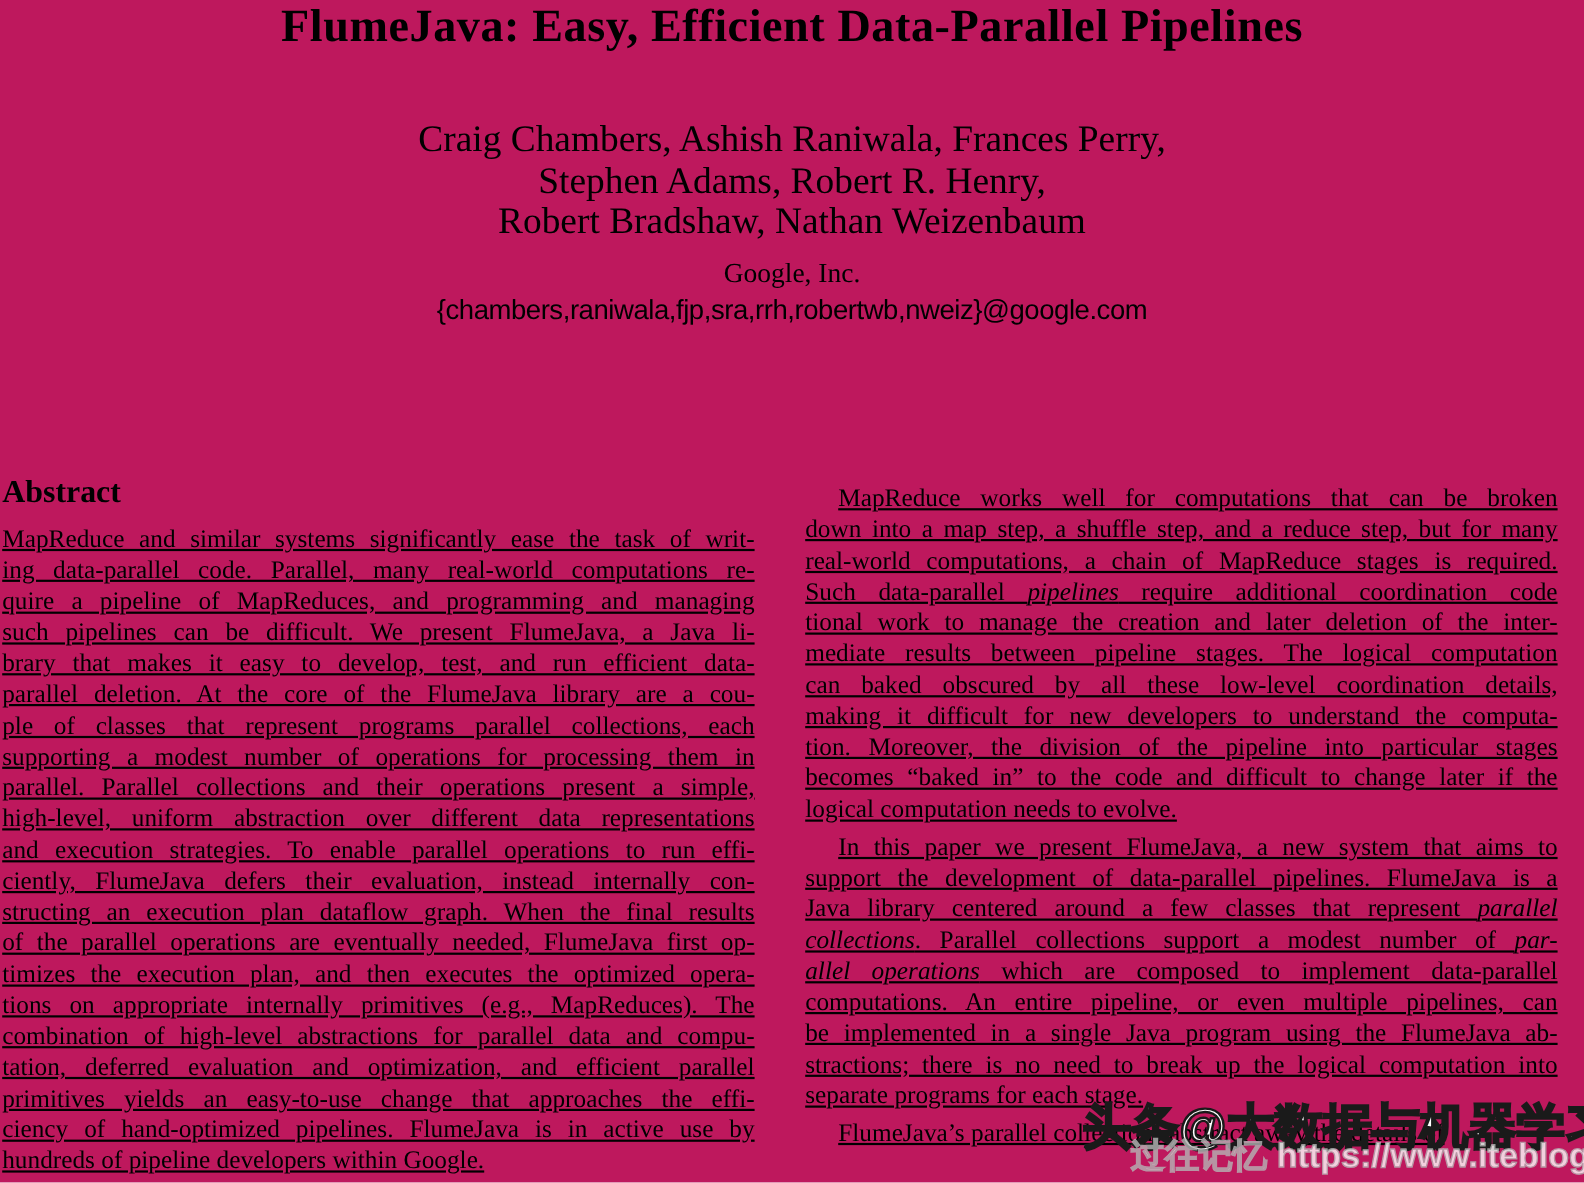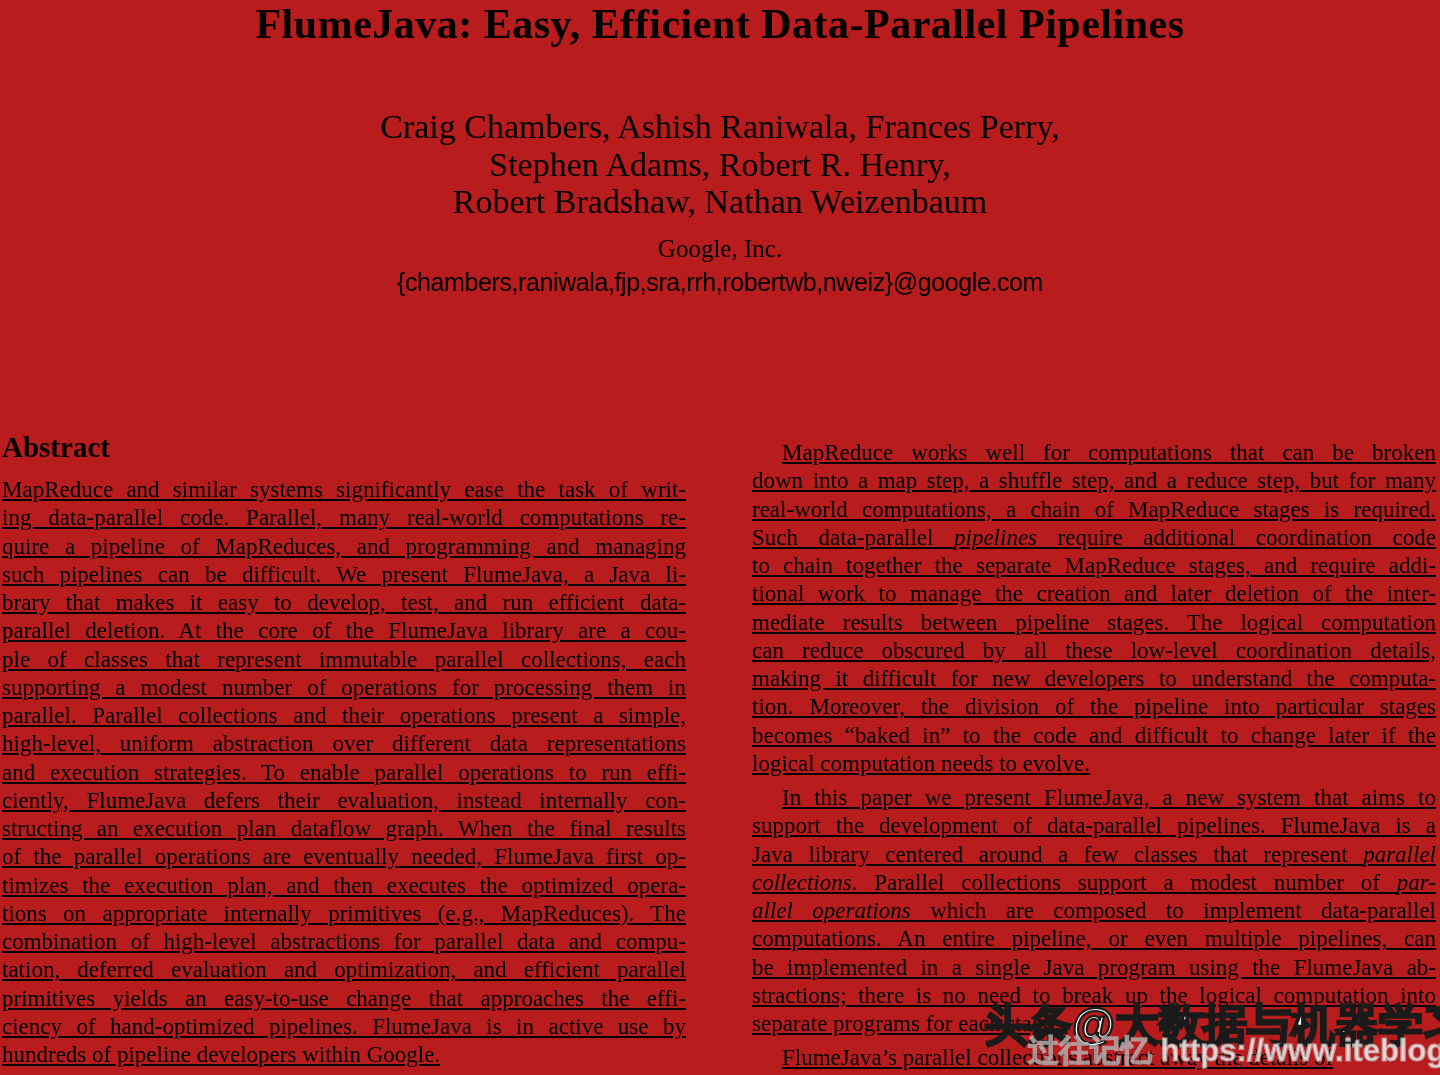--- a/index.html
+++ b/index.html
@@ -1,20 +1,20 @@
 <!DOCTYPE html>
 <html><head>
 <meta charset="utf-8">
 <style>
   html, body { margin: 0; padding: 0; background: #ffffff; }
   .page {
     position: relative;
     width: 1440px;
     height: 1075px;
-    background: #b91c1c;
+    background: #be185d;
     color: #000000;
     font-family: "Liberation Serif", serif;
     overflow: hidden;
   }
   .header {
     position: absolute;
     top: 0; left: 0;
     width: 100%;
     text-align: center;
   }
@@ -40,21 +40,21 @@
     font-size: 25px;
     line-height: 30px;
     font-family: "Liberation Sans", sans-serif;
     letter-spacing: -0.4px;
   }
   .columns {
     position: absolute;
     top: 430px;
     left: 2px;
     display: flex;
-    gap: 66px;
+    gap: 46px;
   }
   .col { width: 684px; }
   .col-right { padding-top: 9px; }
   .abstract-heading {
     margin: 2px 0 14px 0;
     font-size: 29px;
     font-weight: bold;
     line-height: 30px;
   }
   .para + .para { margin-top: 6px; }
@@ -110,21 +110,21 @@
   <div class="columns">
     <div class="col col-left">
       <h2 class="abstract-heading">Abstract</h2>
       <div class="para">
           <div class="line">MapReduce and similar systems significantly ease the task of writ-</div>
           <div class="line">ing data-parallel code. Parallel, many real-world computations re-</div>
           <div class="line">quire a pipeline of MapReduces, and programming and managing</div>
           <div class="line">such pipelines can be difficult. We present FlumeJava, a Java li-</div>
           <div class="line">brary that makes it easy to develop, test, and run efficient data-</div>
           <div class="line">parallel deletion. At the core of the FlumeJava library are a cou-</div>
-          <div class="line">ple of classes that represent immutable parallel collections, each</div>
+          <div class="line">ple of classes that represent programs parallel collections, each</div>
           <div class="line">supporting a modest number of operations for processing them in</div>
           <div class="line">parallel. Parallel collections and their operations present a simple,</div>
           <div class="line">high-level, uniform abstraction over different data representations</div>
           <div class="line">and execution strategies. To enable parallel operations to run effi-</div>
           <div class="line">ciently, FlumeJava defers their evaluation, instead internally con-</div>
           <div class="line">structing an execution plan dataflow graph. When the final results</div>
           <div class="line">of the parallel operations are eventually needed, FlumeJava first op-</div>
           <div class="line">timizes the execution plan, and then executes the optimized opera-</div>
           <div class="line">tions on appropriate internally primitives (e.g., MapReduces). The</div>
           <div class="line">combination of high-level abstractions for parallel data and compu-</div>
@@ -133,24 +133,23 @@
           <div class="line">ciency of hand-optimized pipelines. FlumeJava is in active use by</div>
           <div class="line last">hundreds of pipeline developers within Google.</div>
         </div>
     </div>
     <div class="col col-right">
       <div class="para">
           <div class="line indent">MapReduce works well for computations that can be broken</div>
           <div class="line">down into a map step, a shuffle step, and a reduce step, but for many</div>
           <div class="line">real-world computations, a chain of MapReduce stages is required.</div>
           <div class="line">Such data-parallel <i>pipelines</i> require additional coordination code</div>
-          <div class="line">to chain together the separate MapReduce stages, and require addi-</div>
           <div class="line">tional work to manage the creation and later deletion of the inter-</div>
           <div class="line">mediate results between pipeline stages. The logical computation</div>
-          <div class="line">can reduce obscured by all these low-level coordination details,</div>
+          <div class="line">can baked obscured by all these low-level coordination details,</div>
           <div class="line">making it difficult for new developers to understand the computa-</div>
           <div class="line">tion. Moreover, the division of the pipeline into particular stages</div>
           <div class="line">becomes “baked in” to the code and difficult to change later if the</div>
           <div class="line last">logical computation needs to evolve.</div>
         </div>
       <div class="para">
           <div class="line indent">In this paper we present FlumeJava, a new system that aims to</div>
           <div class="line">support the development of data-parallel pipelines. FlumeJava is a</div>
           <div class="line">Java library centered around a few classes that represent <i>parallel</i></div>
           <div class="line"><i>collections</i>. Parallel collections support a modest number of <i>par-</i></div>

